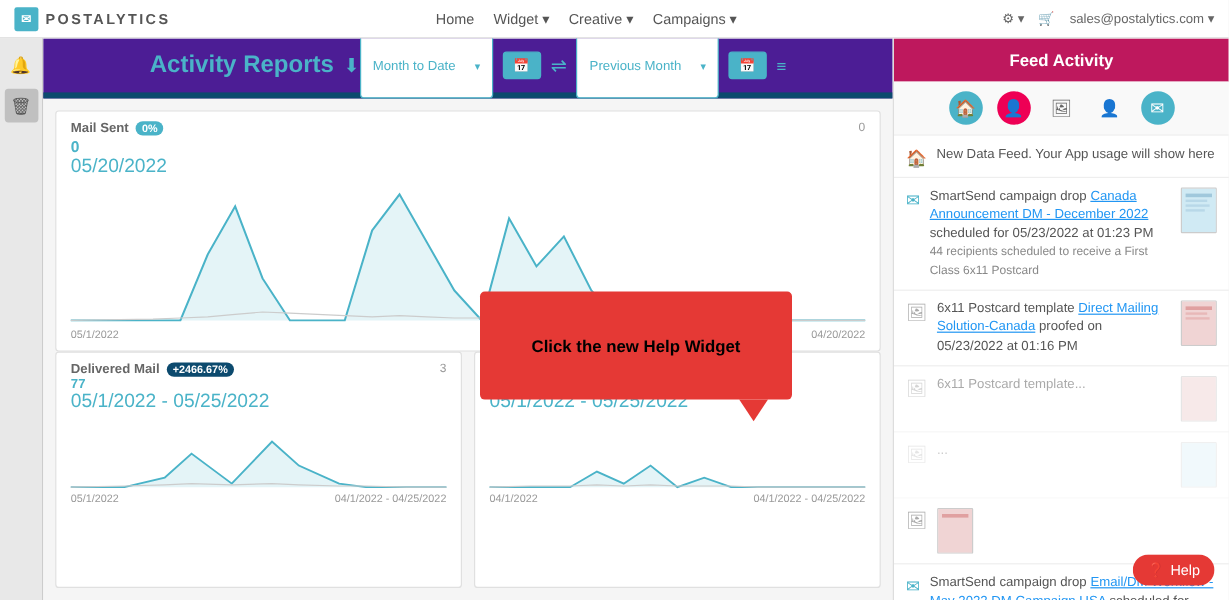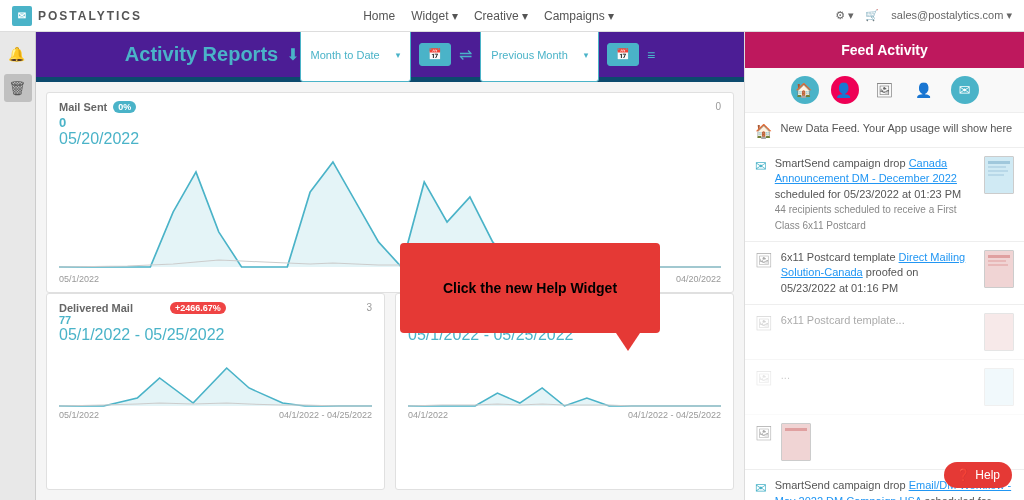--- a/index.html
+++ b/index.html
@@ -180,21 +180,21 @@
       align-items: center;
       gap: 6px;
     }
     .badge {
       background: #4ab3c8;
       color: white;
       font-size: 9px;
       padding: 1px 5px;
       border-radius: 8px;
     }
-    .badge-green { background: #ef4444; margin-left: 31px; }
+    .badge-green { background: #0c4a6e; }
     .chart-value {
       font-size: 13px;
       font-weight: bold;
       color: #4ab3c8;
       margin-top: 2px;
     }
     .chart-date {
       font-size: 16px;
       color: #4ab3c8;
     }

